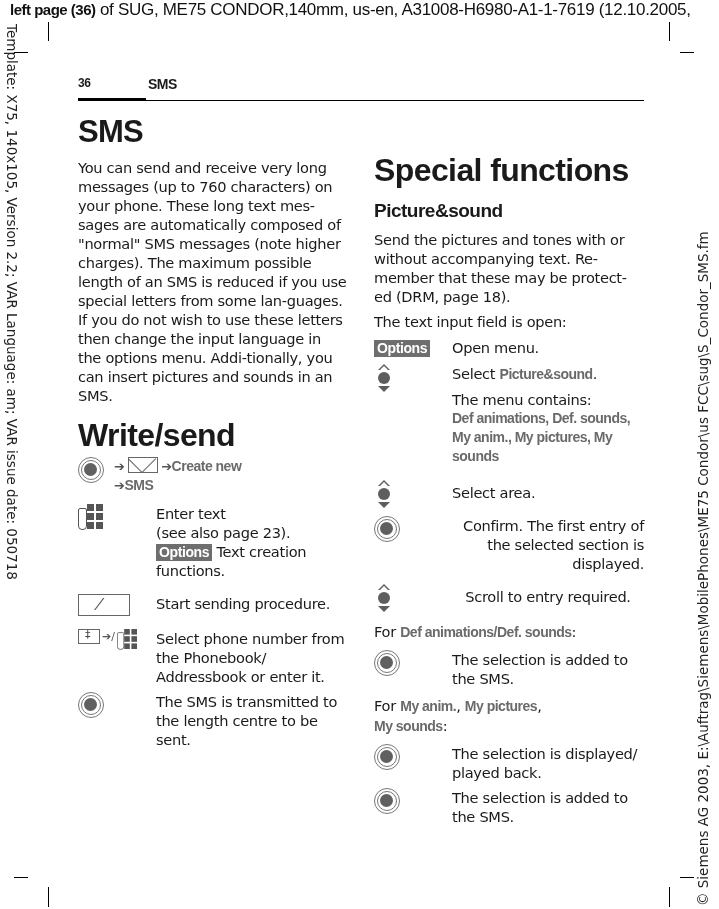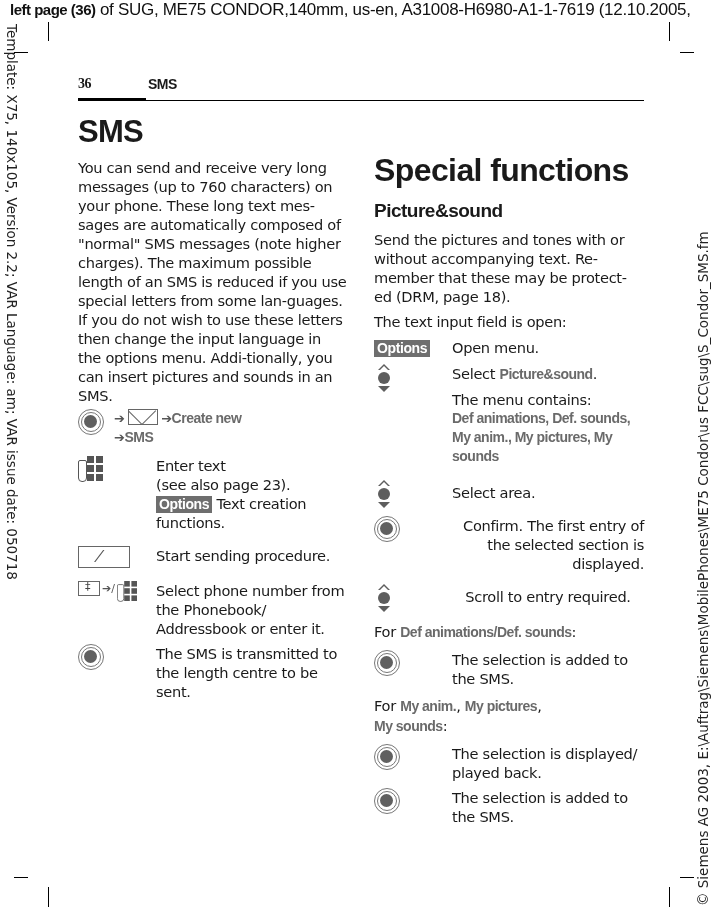--- a/index.html
+++ b/index.html
@@ -26,21 +26,21 @@
     }
     .side-right span {
       position: absolute; left: 0; top: 0; white-space: nowrap;
       transform-origin: 0 0; transform: translate(0px, 726px) rotate(-90deg);
       font-family: "DejaVu Sans", sans-serif; font-size: 13.5px; color: #222;
     }
 
     .crop { position: absolute; background: #000; }
 
     .running-head { position: absolute; left: 78px; top: 76px; width: 566px; height: 26px; }
-    .rh-page { position: absolute; left: 0; top: 0; font-family: Liberation Serif, serif; font-weight: bold; font-size: 14px; letter-spacing: -0.5px; }
+    .rh-page { position: absolute; left: 0; top: 0; font-family: Liberation Sans, sans-serif; font-weight: bold; font-size: 12px; letter-spacing: -0.5px; }
     .rh-title { position: absolute; left: 70px; top: 0; font-family: "Liberation Sans", sans-serif; font-weight: bold; font-size: 14px; letter-spacing: -0.5px; }
     .rh-rule { position: absolute; left: 0; top: 24px; width: 566px; height: 1px; background: #000; }
     .rh-bar { position: absolute; left: 0; top: 22px; width: 68px; height: 3px; background: #000; }
 
     .col { position: absolute; }
     .col-left { left: 78px; top: 112px; width: 270px; }
     .col-right { left: 374px; top: 152px; width: 270px; }
 
     h1.chapter {
       font-family: "Liberation Sans", sans-serif; font-weight: bold; font-size: 31px;
@@ -122,20 +122,21 @@
   <span class="rh-page">36</span>
   <span class="rh-title">SMS</span>
   <div class="rh-rule"></div>
   <div class="rh-bar"></div>
 </div>
 
 <div class="col col-left">
   <h1 class="chapter">SMS</h1>
   <p class="body" style="margin-top:6px;">You can send and receive very long messages (up to 760 characters) on your phone. These long text mes-sages are automatically composed of "normal" SMS messages (note higher charges). The maximum possible length of an SMS is reduced if you use special letters from some lan-guages. If you do not wish to use these letters then change the input language in the options menu. Addi-tionally, you can insert pictures and sounds in an SMS.</p>
 
+  <h2 class="section" style="margin-top:12px;">Write/send</h2>
 
   <div class="row" style="margin-top:4px;">
     <div style="width:36px; flex:0 0 36px;">
       <div class="joy-press"></div>
     </div>
     <div class="nav-path">
       <span class="arrow">➔</span>
       <span class="envelope"></span>
       <span class="arrow">➔</span><span>Create new</span><br>
       <span class="arrow">➔</span><span>SMS</span>

